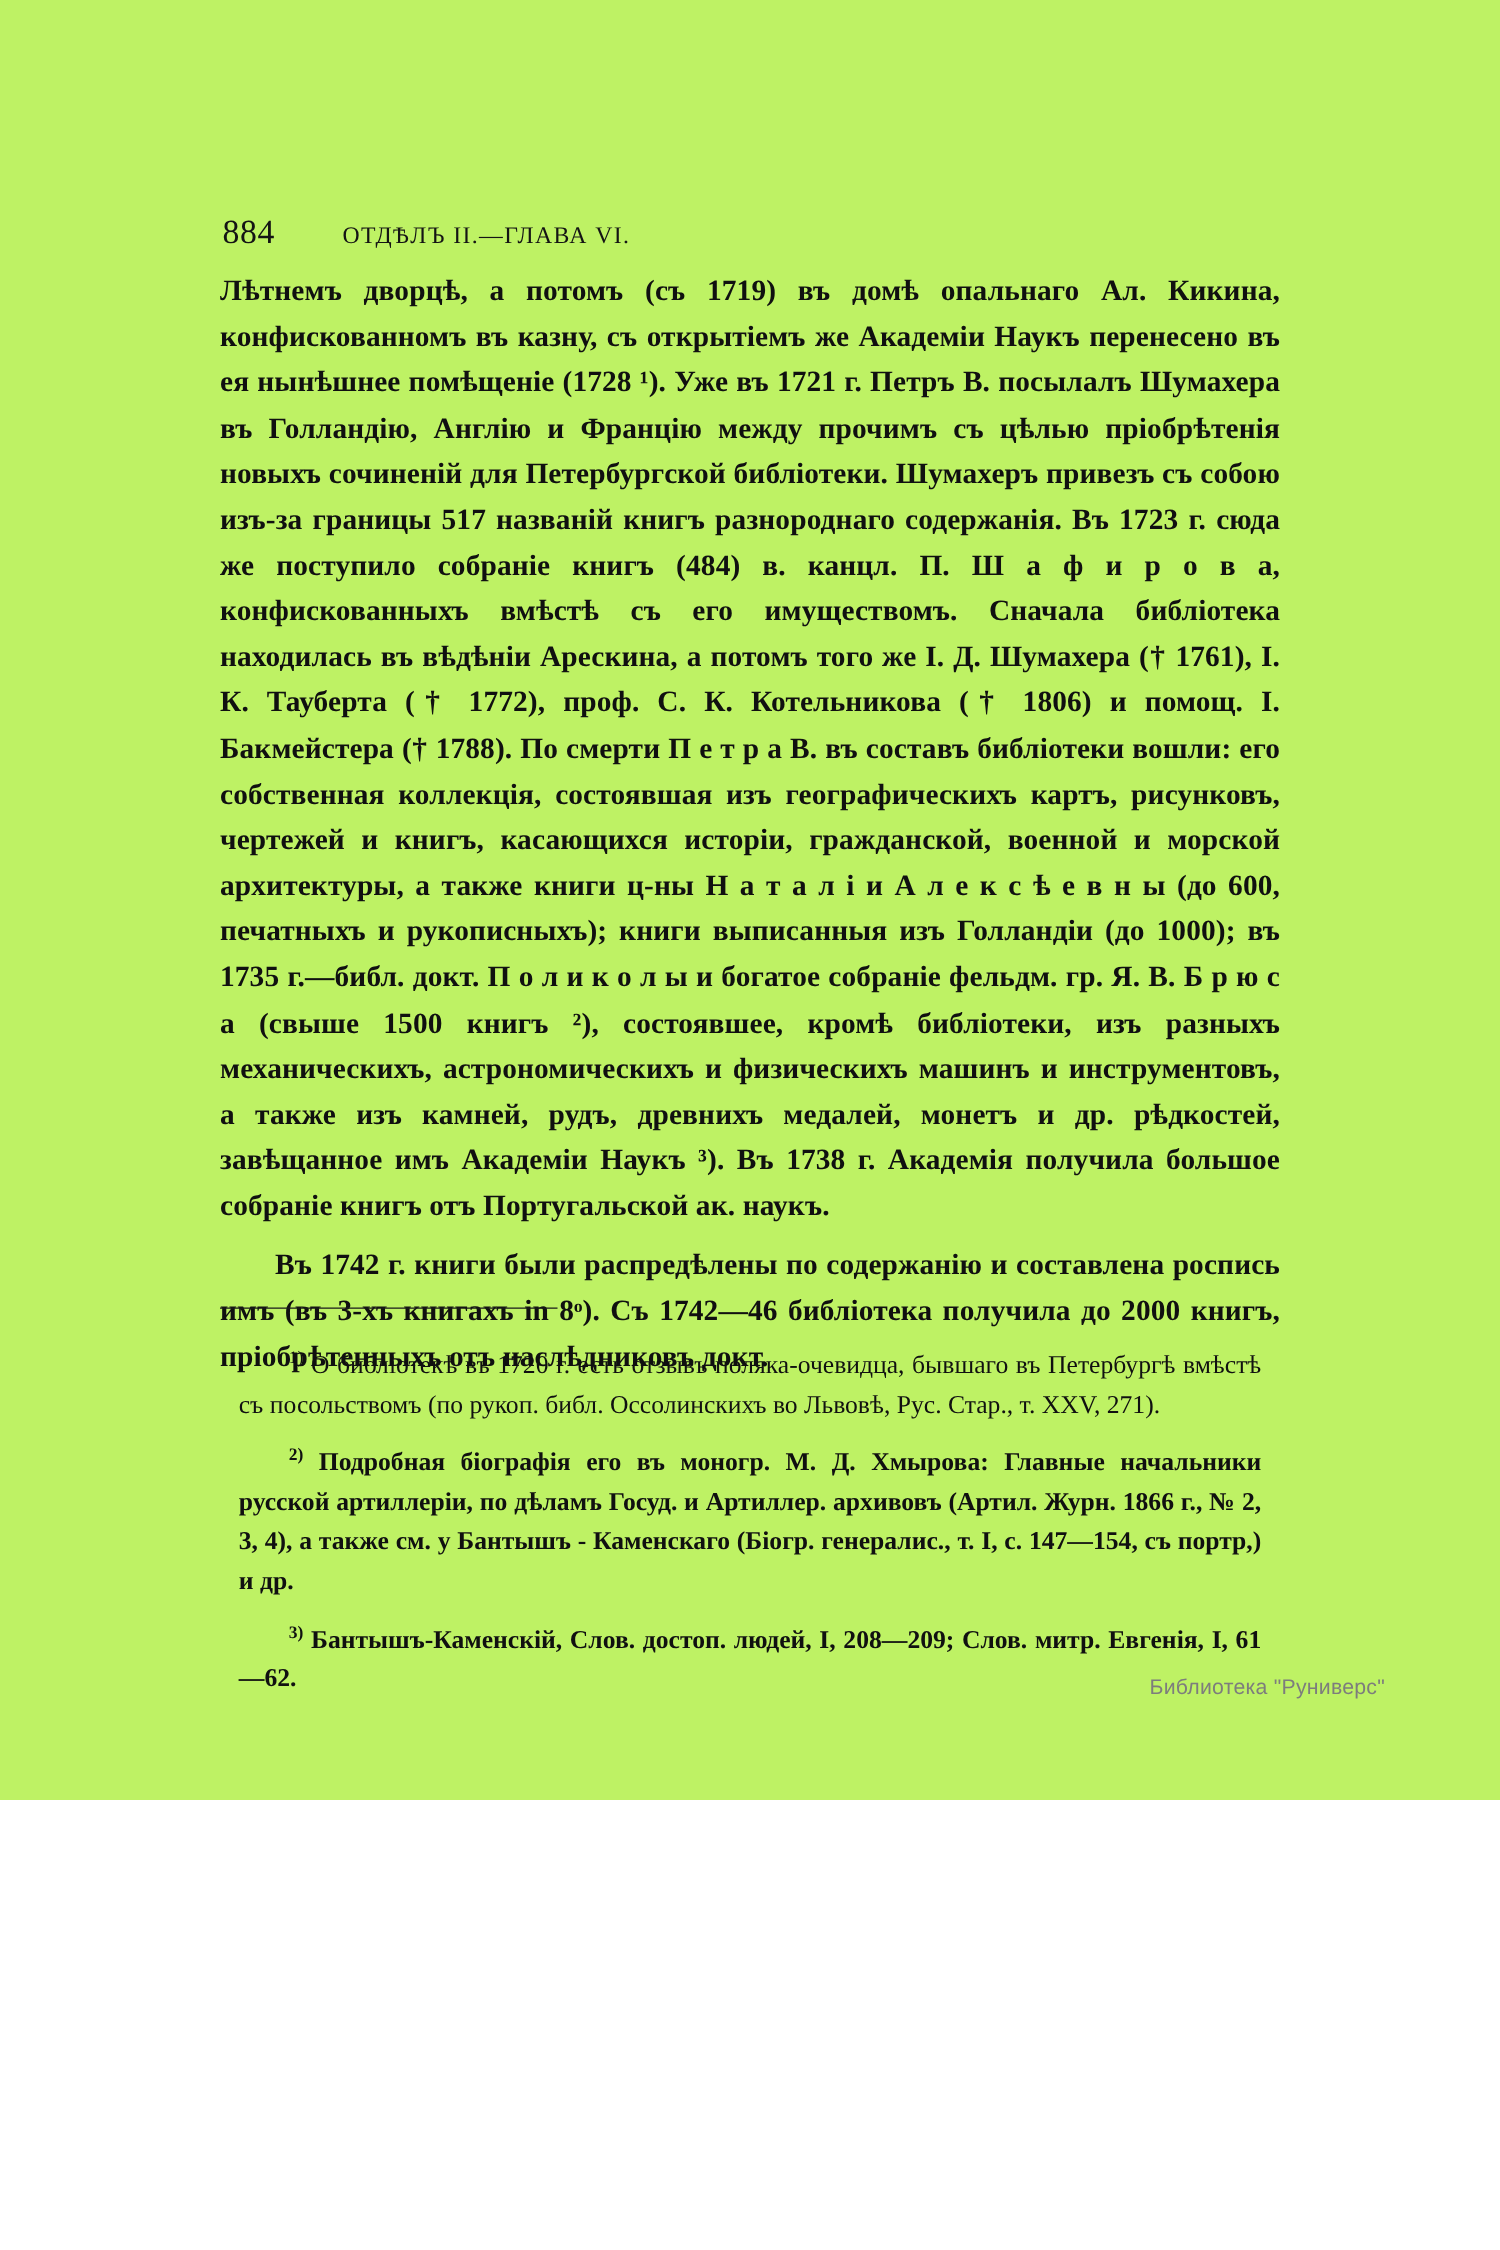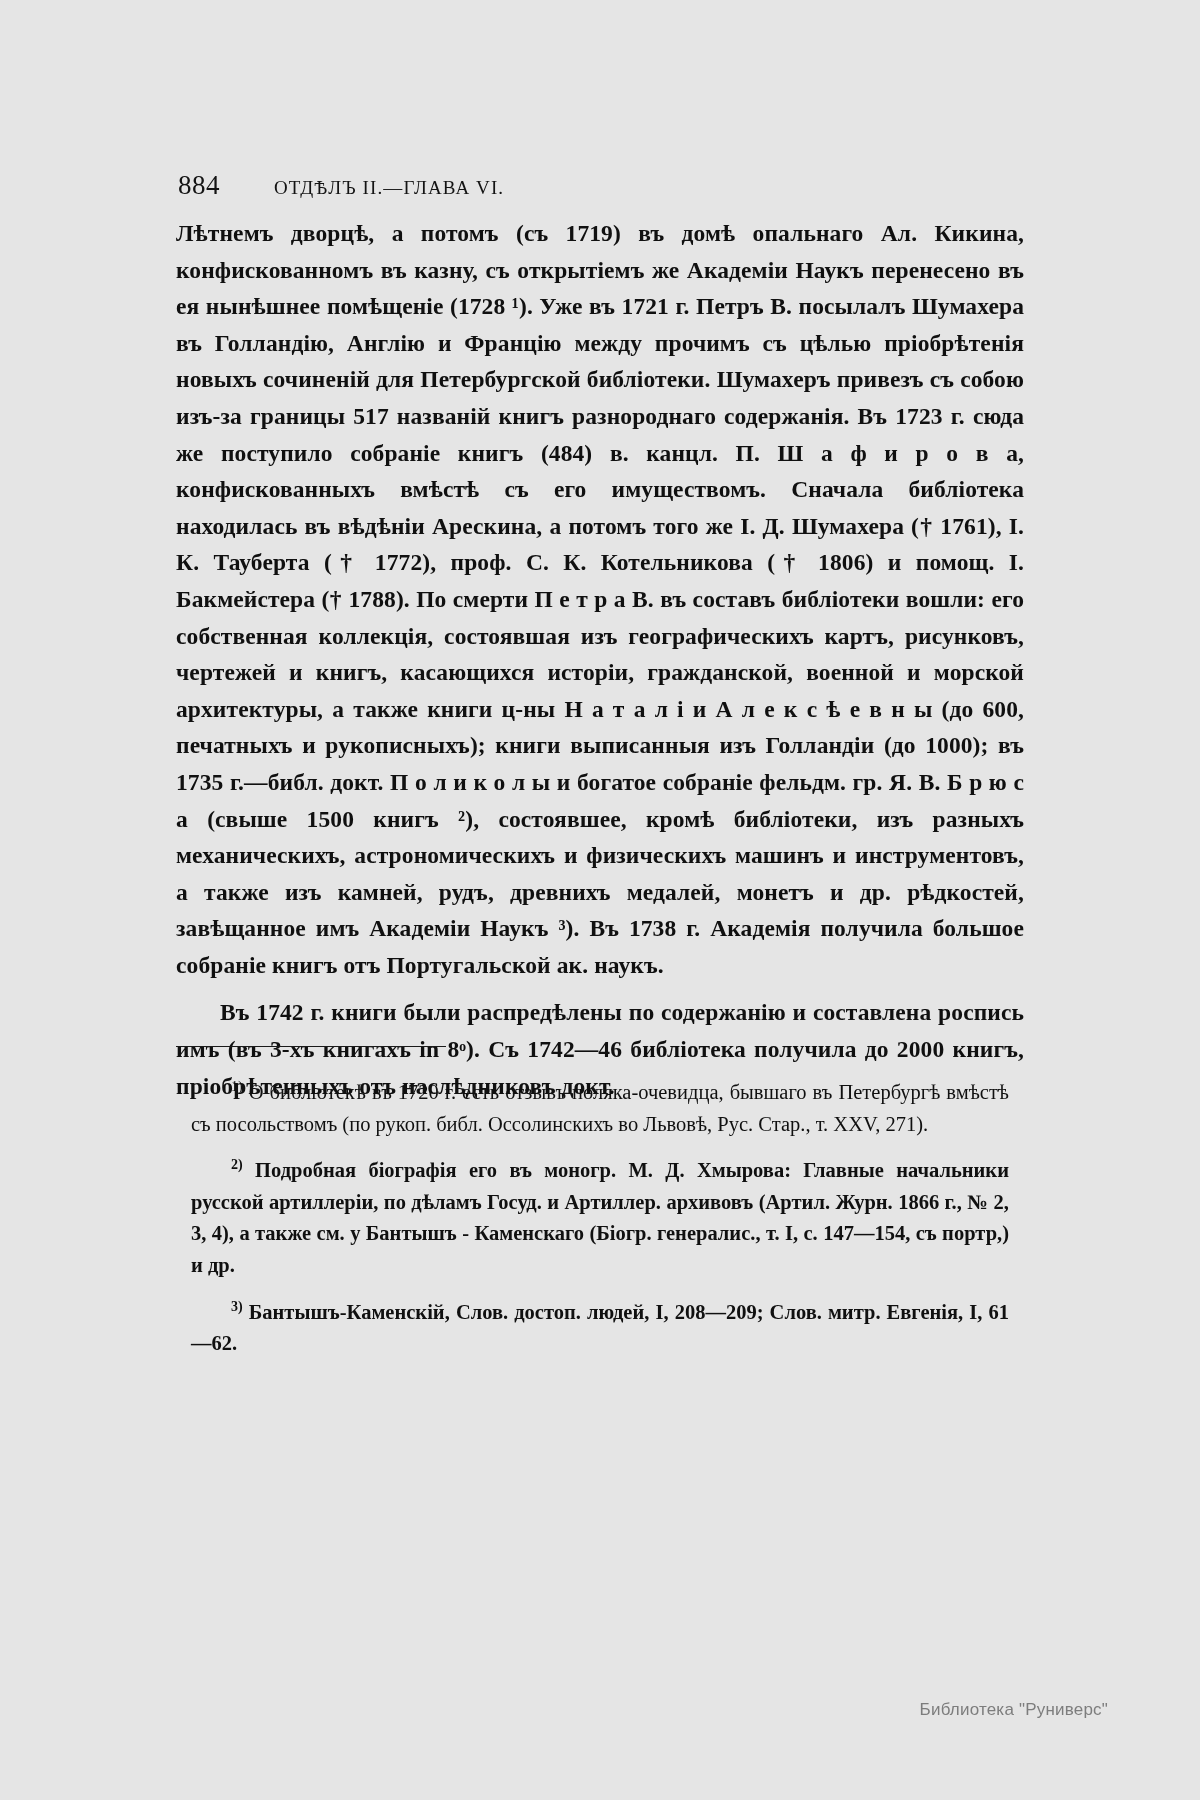--- a/index.html
+++ b/index.html
@@ -12,22 +12,22 @@
     height: 1800px;
     font-family: "Liberation Serif", serif;
     color: #1a1a1a;
     position: relative;
     overflow: hidden;
   }
   .page {
     position: absolute;
     top: 0; left: 0;
     width: 1200px;
-    height: 1800px;
-    background: #e5e5e5;
+    height: 1440px;
+    background: #bef264;
   }
   .header {
     position: absolute;
     top: 170px;
     left: 178px;
     width: 850px;
     display: flex;
     align-items: baseline;
   }
   .folio {

